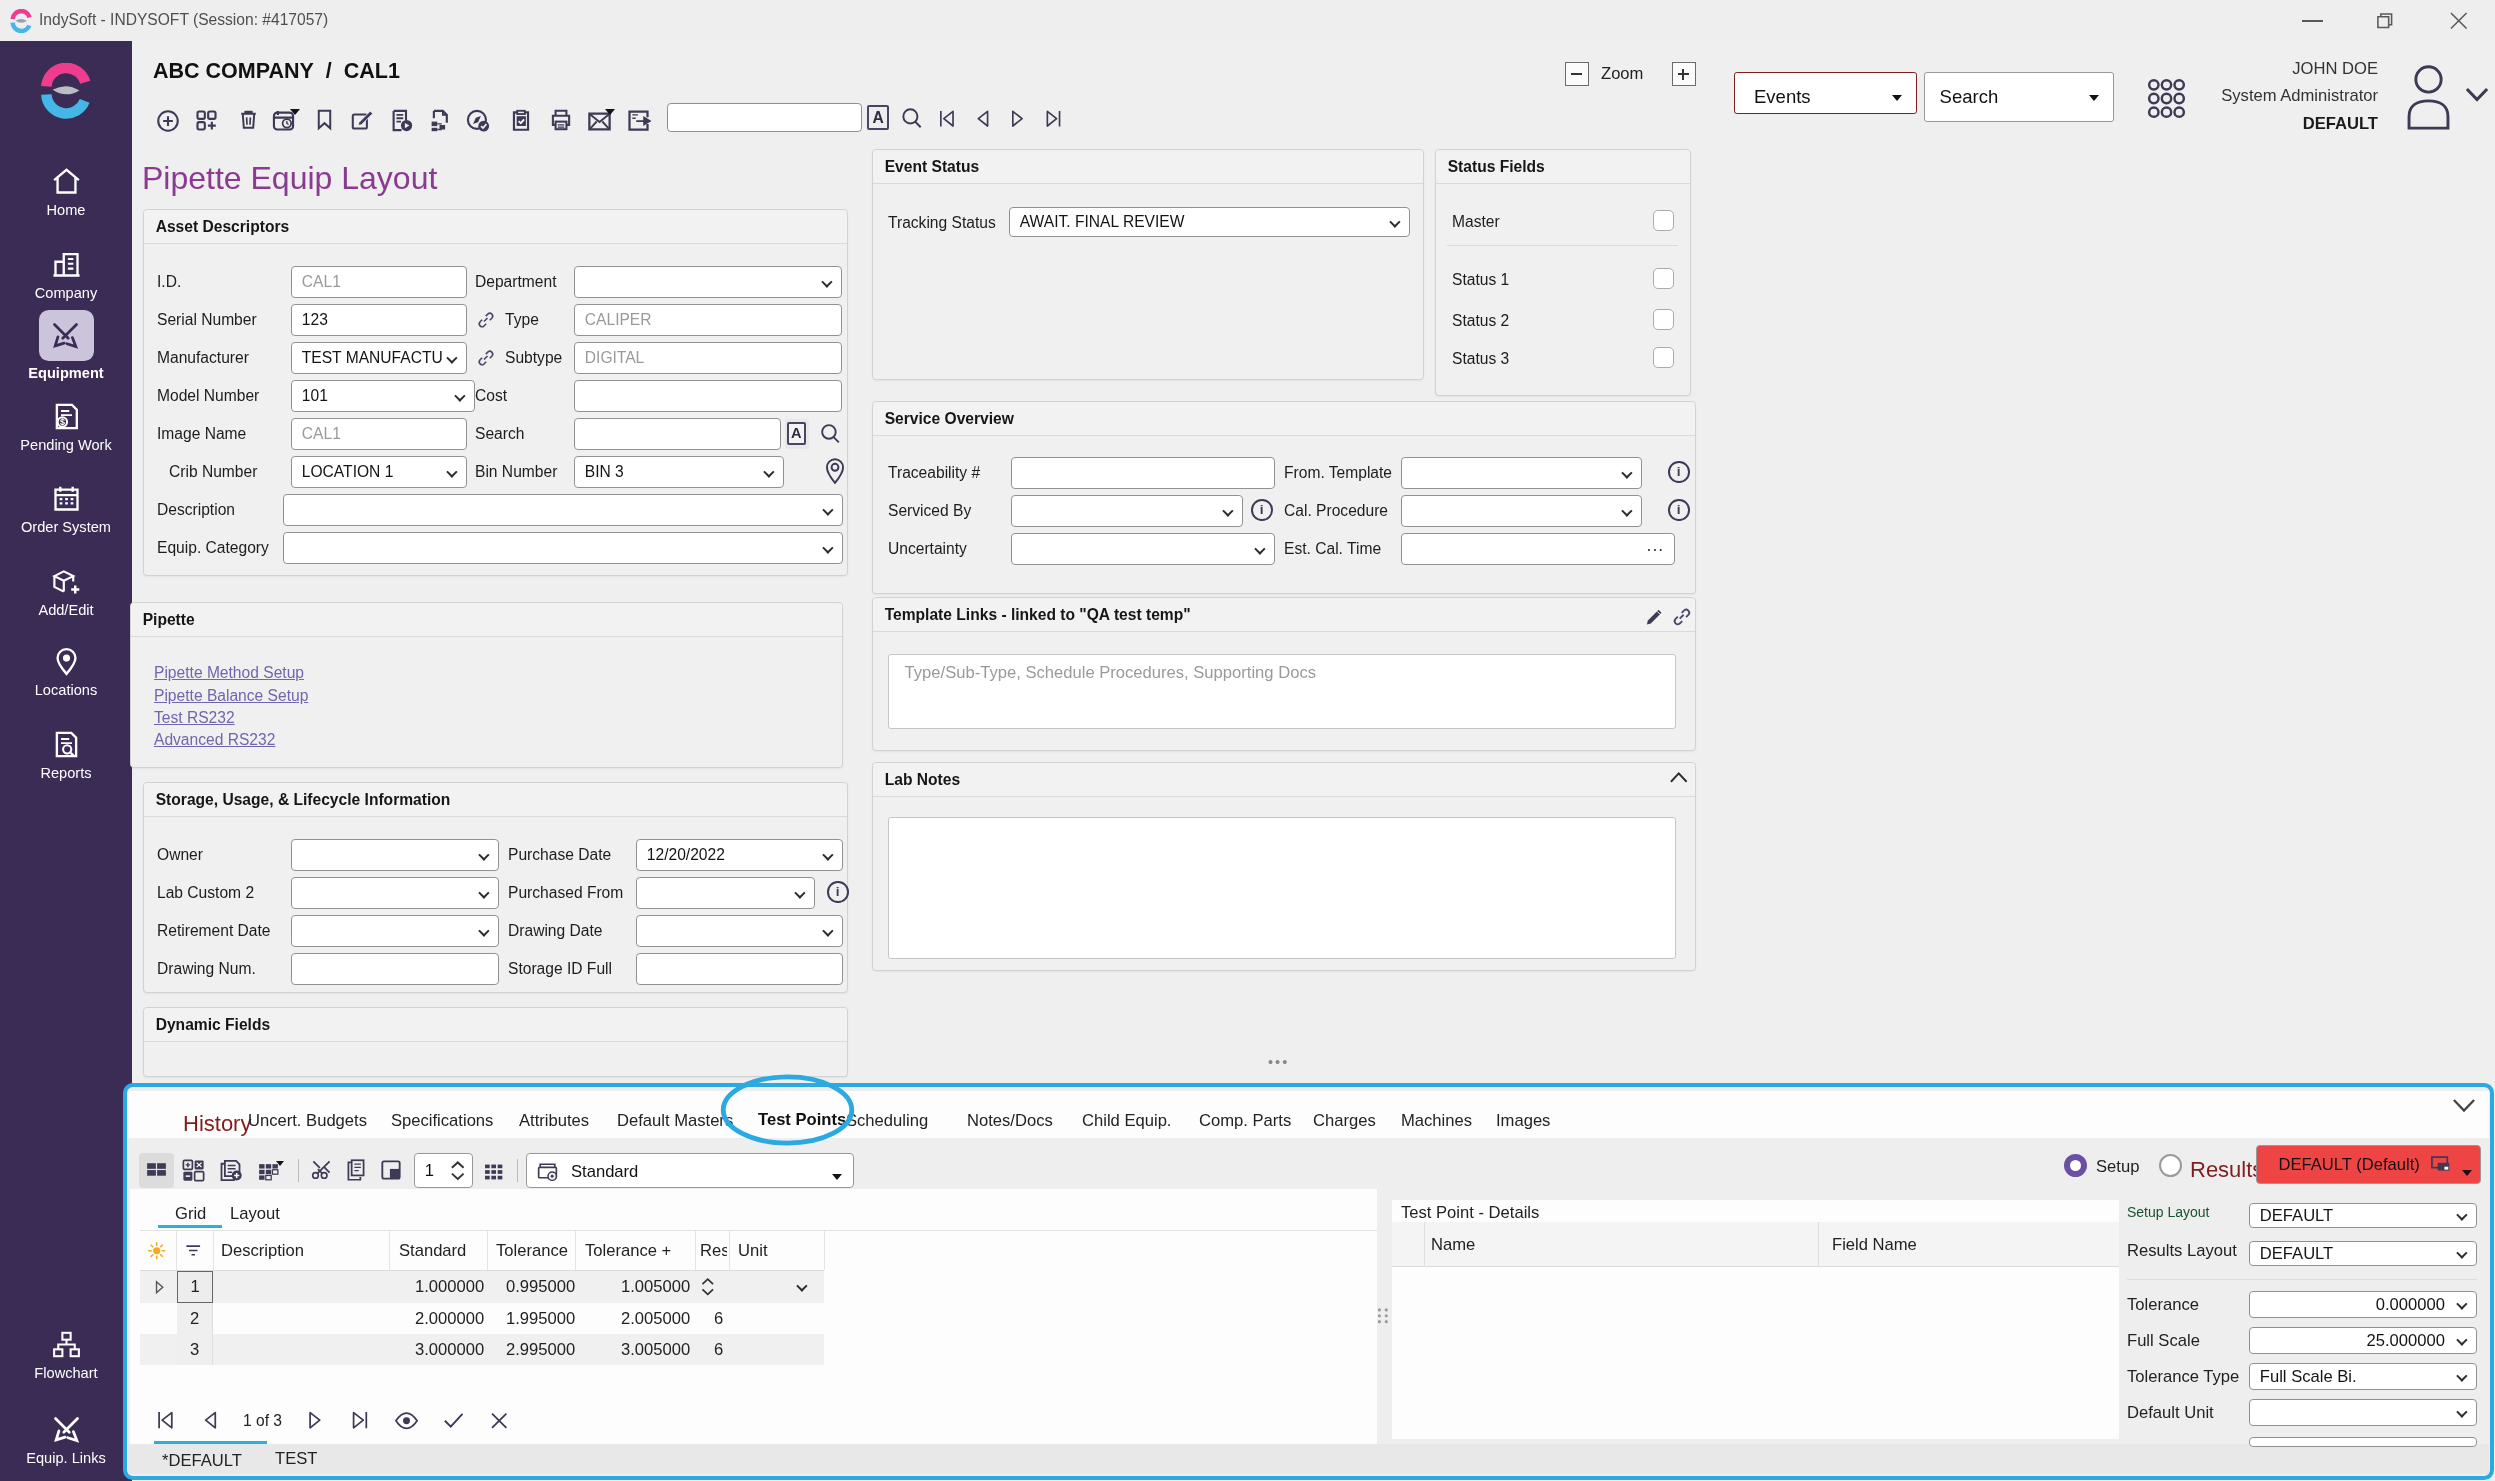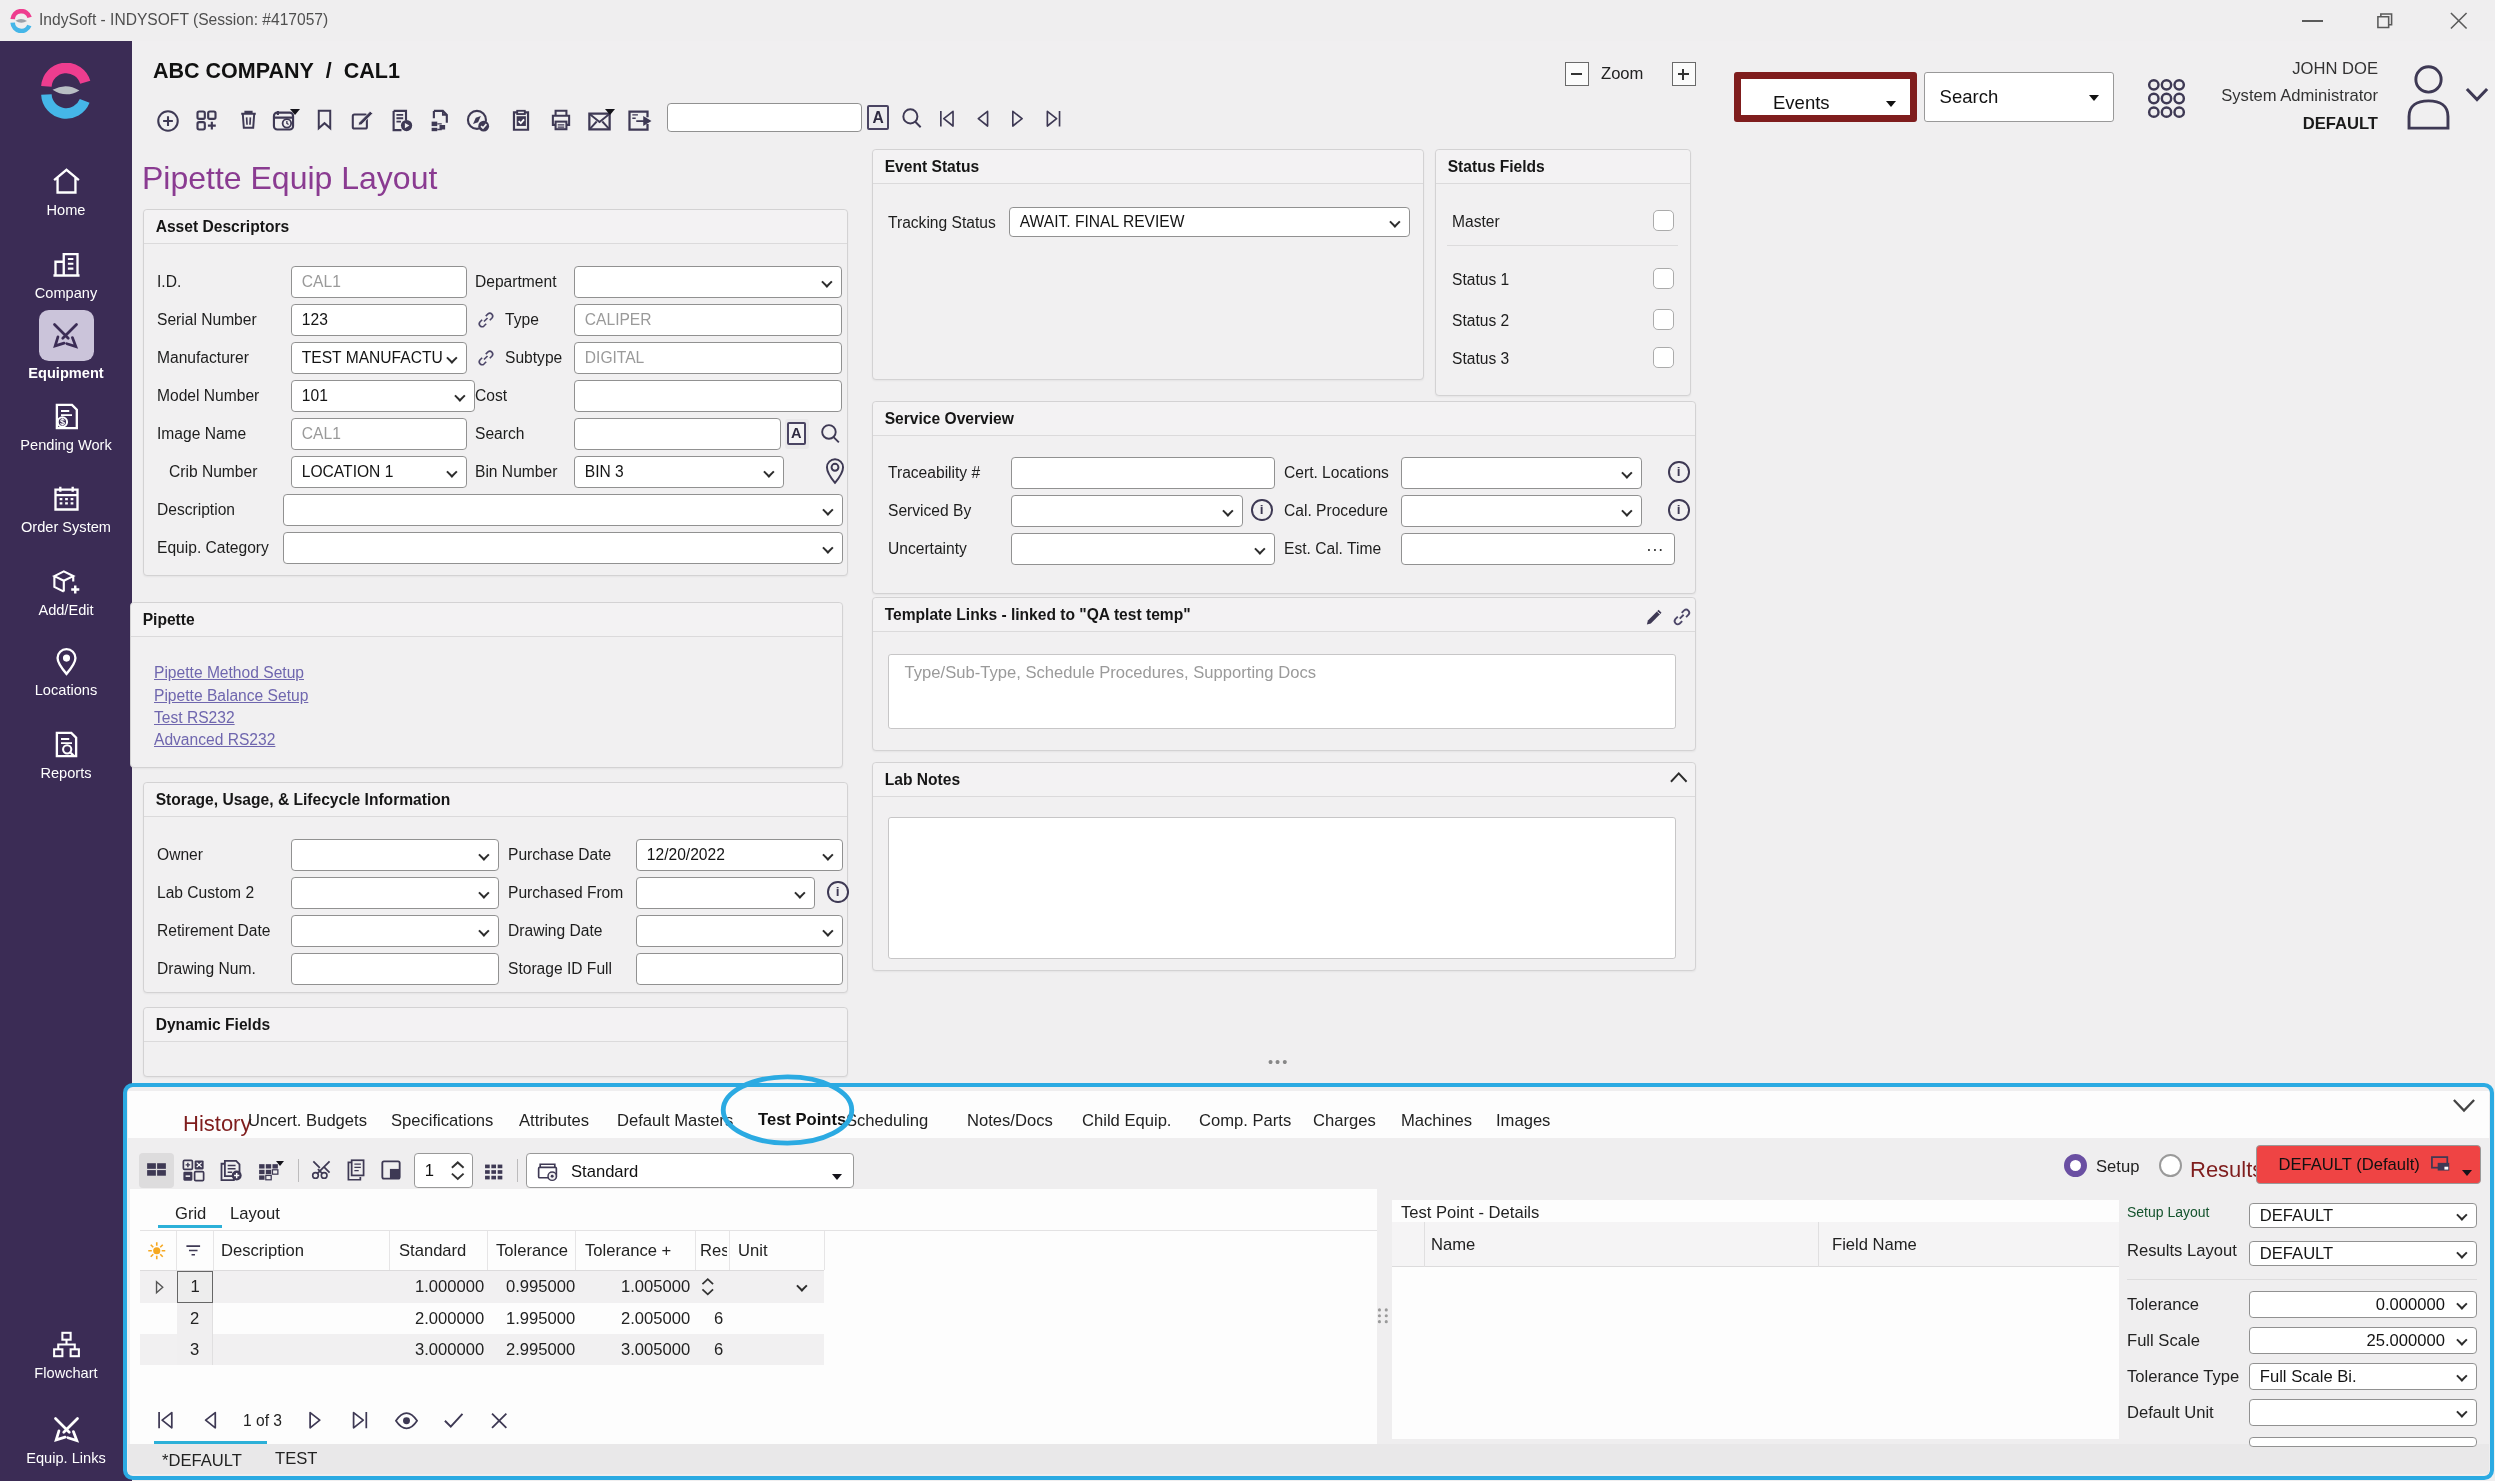--- a/index.html
+++ b/index.html
@@ -221,21 +221,21 @@
 
 <div class="abs" style="left:1565px;top:62px;width:24.4px;height:24.4px;border:1.5px solid #6a6a6a;background:#fbfbfb">
     <div style="position:absolute;left:4.9px;top:10.2px;width:10.7px;height:2px;background:#333"></div>
   </div>
 <div class="abs" style="left:1601px;top:64px;font-size:16.6px;color:#222">Zoom</div>
 <div class="abs" style="left:1672px;top:62px;width:24.4px;height:24.4px;border:1.5px solid #6a6a6a;background:#fbfbfb">
     <div style="position:absolute;left:4.9px;top:10.2px;width:10.7px;height:2px;background:#333"></div>
     <div style="position:absolute;left:9.3px;top:5.9px;width:2px;height:10.7px;background:#333"></div>
   </div>
 
-<div class="abs" style="left:1734px;top:72px;width:183px;height:50px;background:#fff;border:7px solid #7f1d1d;border-radius:2.9px;font-size:18.5px;color:#111;line-height:48px;padding-left:32px">Events<span class="tri" style="position:absolute;right:13.7px;top:21.5px"></span></div>
+<div class="abs" style="left:1734px;top:72px;width:183px;height:42px;background:#fff;border:1px solid #7f1d1d;border-radius:2.9px;font-size:18.5px;color:#111;line-height:48px;padding-left:19px">Events<span class="tri" style="position:absolute;right:13.7px;top:21.5px"></span></div>
 <div class="abs" style="left:1924px;top:72px;width:190px;height:50px;background:#fff;border:1px solid #999;border-radius:2.9px;font-size:18.5px;color:#111;line-height:48px;padding-left:14.6px">Search<span class="tri" style="position:absolute;right:13.7px;top:21.5px"></span></div>
 
 <svg class="abs" style="left:2147px;top:78px" width="39" height="41" viewBox="0 0 40 42">
     <g fill="none" stroke="#3e3954" stroke-width="2.5">
       <circle cx="7" cy="7" r="4.8"></circle>
       <circle cx="20" cy="7" r="4.8"></circle>
       <circle cx="33" cy="7" r="4.8"></circle>
       <circle cx="7" cy="21" r="4.8"></circle>
       <circle cx="20" cy="21" r="4.8"></circle>
       <circle cx="33" cy="21" r="4.8"></circle>
@@ -373,21 +373,21 @@
 <div class="lb" style="left:1452px;top:311px">Status 2</div>
 <div class="cb" style="left:1653px;top:309px"></div>
 <div class="lb" style="left:1452px;top:349px">Status 3</div>
 <div class="cb" style="left:1653px;top:347px"></div>
 
 <div class="panel" style="left:872px;top:401px;width:824px;height:193px">
   <div class="phead">Service Overview</div>
 </div>
 <div class="lb" style="left:888px;top:463px">Traceability #</div>
 <div class="inp" style="left:1011px;top:457px;width:264px"></div>
-<div class="lb" style="left:1284px;top:463px">Cert. Locations</div>
+<div class="lb" style="left:1284px;top:463px">From. Template</div>
 <div class="inp" style="left:1401px;top:457px;width:241px">
     <i class="cv"></i>
   </div>
 <div class="info" style="left:1668px;top:461px">i</div>
 <div class="lb" style="left:888px;top:501px">Serviced By</div>
 <div class="inp" style="left:1011px;top:495px;width:232px">
     <i class="cv"></i>
   </div>
 <div class="info" style="left:1251px;top:499px">i</div>
 <div class="lb" style="left:1284px;top:501px">Cal. Procedure</div>

